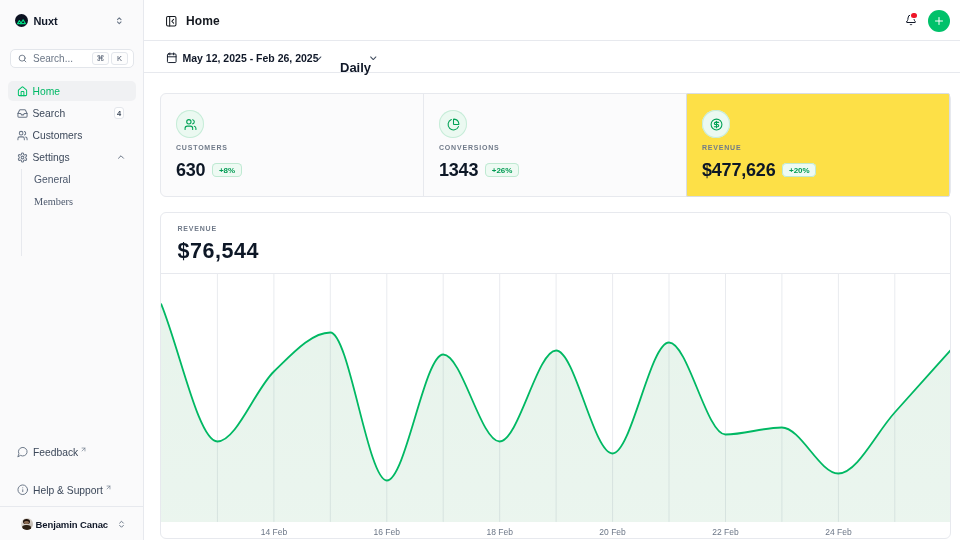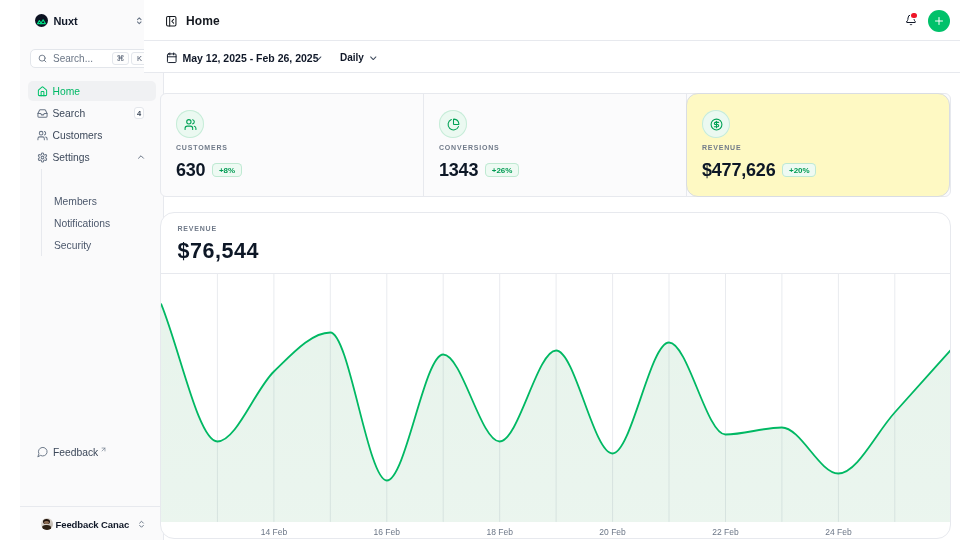--- a/index.html
+++ b/index.html
@@ -3,46 +3,46 @@
 <meta charset="utf-8">
 <style>
 * { margin:0; padding:0; box-sizing:border-box; }
 html,body { width:960px; height:540px; overflow:hidden; background:#fff;
   font-family:"Liberation Sans", sans-serif; -webkit-font-smoothing:antialiased; }
 .abs { position:absolute; }
 #page { position:relative; width:960px; height:540px; }
 
 
 #sidebar { position:absolute; left:0; top:0; width:144px; height:540px;
-  background:#fafafb; border-right:1px solid #e7e9ee;margin-left:20px; }
+  background:#fafafb; border-right:1px solid #e7e9ee; }
 .srow { position:absolute; left:8px; width:128px; height:20px; display:flex; align-items:center; }
 .slink { color:#3c485a; font-size:10.3px; font-weight:500; }
 .sub { color:#4c586c; font-size:10.3px; font-weight:500; }
 
 
 #hdr1 { position:absolute; left:144px; top:0; width:816px; height:41px; background:#fff; border-bottom:1px solid #e7e9ee; }
 #hdr2 { position:absolute; left:144px; top:41px; width:816px; height:32px; background:#fff; border-bottom:1px solid #e7e9ee; }
 
 
 #stats { position:absolute; left:160px; top:93px; width:791px; height:104px;
   background:#fbfbfc; border:1px solid #e7e9ee; border-radius:6px; display:flex; }
 .cell { position:relative; flex:1; border-right:1px solid #e7e9ee; padding:16px 15px; }
 .cell:last-child { border-right:none; }
-.cell.hl { background:#fef9c3; border:1px solid #d9dde3; border-radius:12px; margin:-1px 0 -1px -1px; }
+.cell.hl { background:#fde047; border:1px solid #d9dde3; border-radius:2px; margin:-1px 0 -1px -1px; }
 .iconcirc { width:28px; height:28px; border-radius:50%; background:#ebf9f1;
   box-shadow:inset 0 0 0 1px #c6ecd8; display:flex; align-items:center; justify-content:center; }
 .clabel { margin-top:6px; font-size:7px; font-weight:600; letter-spacing:0.8px; color:#707a89; }
 .cnum { display:flex; align-items:center; gap:7px; margin-top:8.5px; }
 .cval { font-size:18px; font-weight:700; color:#0d1726; letter-spacing:-0.2px; }
 .pill { font-size:8px; font-weight:600; color:#009b53; background:#eefaf3;
   box-shadow:inset 0 0 0 1px #bfe9d2; border-radius:4.5px; padding:2.5px 6.5px; }
 
 
 #chart { position:absolute; left:160px; top:212px; width:791px; height:327px;
-  background:#fff; border:1px solid #e7e9ee; border-radius:14px; }
+  background:#fff; border:1px solid #e7e9ee; border-radius:6px; }
 #chartlabel { position:absolute; left:16.5px; top:12px; font-size:7px; font-weight:600; letter-spacing:0.8px; color:#707a89; }
 #chartval { position:absolute; left:16.5px; top:26px; font-size:21.5px; font-weight:700; color:#0d1726; letter-spacing:0.55px; }
 </style>
 </head>
 <body>
 <div id="page">
 
   <div id="sidebar">
 
     <div class="abs" style="left:15px; top:14px; width:13px; height:13px; border-radius:50%; background:#0c1222; display:flex; align-items:center; justify-content:center;">
@@ -95,48 +95,57 @@
       <svg style="margin-left:9px;" width="11" height="11" viewBox="0 0 24 24" fill="none" stroke="#697586" stroke-width="2.2" stroke-linecap="round" stroke-linejoin="round">
           <path d="M12.22 2h-.44a2 2 0 0 0-2 2v.18a2 2 0 0 1-1 1.73l-.43.25a2 2 0 0 1-2 0l-.15-.08a2 2 0 0 0-2.73.73l-.22.38a2 2 0 0 0 .73 2.73l.15.1a2 2 0 0 1 1 1.72v.51a2 2 0 0 1-1 1.74l-.15.09a2 2 0 0 0-.73 2.73l.22.38a2 2 0 0 0 2.73.73l.15-.08a2 2 0 0 1 2 0l.43.25a2 2 0 0 1 1 1.73V20a2 2 0 0 0 2 2h.44a2 2 0 0 0 2-2v-.18a2 2 0 0 1 1-1.73l.43-.25a2 2 0 0 1 2 0l.15.08a2 2 0 0 0 2.73-.73l.22-.39a2 2 0 0 0-.73-2.73l-.15-.08a2 2 0 0 1-1-1.74v-.5a2 2 0 0 1 1-1.74l.15-.09a2 2 0 0 0 .73-2.73l-.22-.38a2 2 0 0 0-2.73-.73l-.15.08a2 2 0 0 1-2 0l-.43-.25a2 2 0 0 1-1-1.73V4a2 2 0 0 0-2-2z"></path>
           <circle cx="12" cy="12" r="3"></circle>
         </svg>
       <span class="slink" style="margin-left:4.5px;">Settings</span>
       <svg style="position:absolute; right:10px;" width="10" height="10" viewBox="0 0 24 24" fill="none" stroke="#697586" stroke-width="2.4" stroke-linecap="round" stroke-linejoin="round">
           <path d="m18 15-6-6-6 6"></path>
         </svg>
     </div>
     <div class="abs" style="left:21px; top:169px; width:1px; height:87px; background:#e7e9ee;"></div>
+    <div class="srow" style="top:169px;">
+        <span class="sub" style="margin-left:26px;">General</span>
+      </div>
     <div class="srow" style="top:191px;">
-        <span class="sub" style="margin-left:26px;">Members</span>
-      </div>
-    <div class="srow" style="top:213px;">
-        <span class="sub" style="margin-left:26px;">Notifications</span>
-      </div>
-    <div class="srow" style="top:235px;">
-        <span class="sub" style="margin-left:26px;">Security</span>
+        <span class="sub" style="margin-left:26px;font-family:Liberation Serif, serif;">Members</span>
       </div>
 
     <div class="srow" style="top:442px;text-align:right;">
       <svg style="margin-left:9px;" width="11.5" height="11.5" viewBox="0 0 24 24" fill="none" stroke="#697586" stroke-width="2" stroke-linecap="round" stroke-linejoin="round">
           <path d="M7.9 20A9 9 0 1 0 4 16.1L2 22Z"></path>
         </svg>
       <span class="slink" style="margin-left:4.5px;">Feedback</span>
+      <svg style="margin-left:2px; margin-bottom:6px;" width="7" height="7" viewBox="0 0 24 24" fill="none" stroke="#697586" stroke-width="2.2" stroke-linecap="round" stroke-linejoin="round">
+          <path d="M7 7h10v10"></path>
+          <path d="M7 17 17 7"></path>
+        </svg>
+    </div>
+    <div class="srow" style="top:480px;">
+      <svg style="margin-left:9px;" width="11.5" height="11.5" viewBox="0 0 24 24" fill="none" stroke="#697586" stroke-width="2" stroke-linecap="round" stroke-linejoin="round">
+          <circle cx="12" cy="12" r="10"></circle>
+          <path d="M12 16v-4"></path>
+          <path d="M12 8h.01"></path>
+        </svg>
+      <span class="slink" style="margin-left:4.5px;">Help &amp; Support</span>
       <svg style="margin-left:2px; margin-bottom:6px;" width="7" height="7" viewBox="0 0 24 24" fill="none" stroke="#697586" stroke-width="2.2" stroke-linecap="round" stroke-linejoin="round">
           <path d="M7 7h10v10"></path>
           <path d="M7 17 17 7"></path>
         </svg>
     </div>
     <div class="abs" style="left:0; top:506px; width:144px; height:1px; background:#e7e9ee;"></div>
     <div class="srow" style="top:512px; height:24px;">
       <div style="margin-left:12.5px; width:12px; height:12px; border-radius:50%; position:relative; overflow:hidden; background:linear-gradient(135deg,#e8e4df 0%,#cfc8c0 55%,#b4aba1 100%);">
         <div style="position:absolute; left:2.6px; top:0.8px; width:6.8px; height:5.6px; border-radius:50% 50% 42% 42%; background:#20130b;"></div>
         <div style="position:absolute; left:3.9px; top:2.8px; width:4.2px; height:3.6px; border-radius:45%; background:#8a6a52;"></div>
         <div style="position:absolute; left:1.6px; top:6.6px; width:8.8px; height:6px; border-radius:45% 45% 0 0; background:#2d2013;"></div>
       </div>
-      <span style="margin-left:3px; font-size:9.5px; font-weight:600; color:#101828; letter-spacing:-0.1px;">Feedback Canac</span>
+      <span style="margin-left:3px; font-size:9.5px; font-weight:600; color:#101828; letter-spacing:-0.1px;">Benjamin Canac</span>
       <svg style="position:absolute; right:10px;" width="9" height="10.5" viewBox="0 0 24 24" fill="none" stroke="#697586" stroke-width="2.6" stroke-linecap="round" stroke-linejoin="round">
           <path d="m7 15 5 5 5-5M7 9l5-5 5 5"></path>
         </svg>
     </div>
   </div>
 
   <div id="hdr1">
     <svg class="abs" style="left:20.8px; top:14.8px;" width="12.5" height="12.5" viewBox="0 0 24 24" fill="none" stroke="#14181f" stroke-width="2" stroke-linecap="round" stroke-linejoin="round">
         <rect width="18" height="18" x="3" y="3" rx="2.5"></rect>
         <path d="M9 3v18"></path>
@@ -159,21 +168,21 @@
     <svg class="abs" style="left:21.7px; top:11.3px;" width="11.5" height="11.5" viewBox="0 0 24 24" fill="none" stroke="#101828" stroke-width="2" stroke-linecap="round" stroke-linejoin="round">
         <path d="M8 2v4"></path>
         <path d="M16 2v4"></path>
         <rect width="18" height="18" x="3" y="4" rx="2"></rect>
         <path d="M3 10h18"></path>
       </svg>
     <div class="abs" style="left:38.5px; top:11px; font-size:10.5px; font-weight:600; color:#101828;">May 12, 2025 - Feb 26, 2025</div>
     <svg class="abs" style="left:169px; top:12px;" width="10.5" height="10.5" viewBox="0 0 24 24" fill="none" stroke="#3c485a" stroke-width="2.3" stroke-linecap="round" stroke-linejoin="round">
         <path d="m6 9 6 6 6-6"></path>
       </svg>
-    <div class="abs" style="left:196px; top:11px; font-size:10px; font-weight:600; color:#101828;">Daily</div>
+    <div class="abs" style="left:196px; top:19px; font-size:13px; font-weight:600; color:#101828;">Daily</div>
     <svg class="abs" style="left:223.5px; top:12px;" width="10.5" height="10.5" viewBox="0 0 24 24" fill="none" stroke="#3c485a" stroke-width="2.3" stroke-linecap="round" stroke-linejoin="round">
         <path d="m6 9 6 6 6-6"></path>
       </svg>
   </div>
 
   <div id="stats">
     <div class="cell">
       <div class="iconcirc">
           <svg width="13" height="13" viewBox="0 0 24 24" fill="none" stroke="#00a155" stroke-width="2" stroke-linecap="round" stroke-linejoin="round">
             <path d="M16 21v-2a4 4 0 0 0-4-4H6a4 4 0 0 0-4 4v2"></path>

